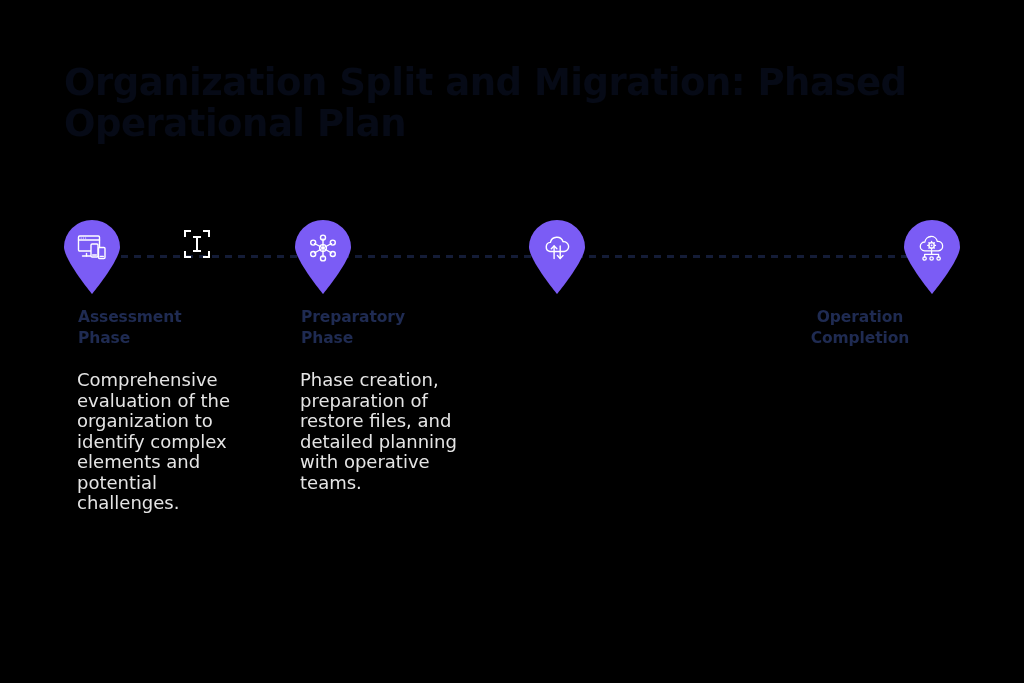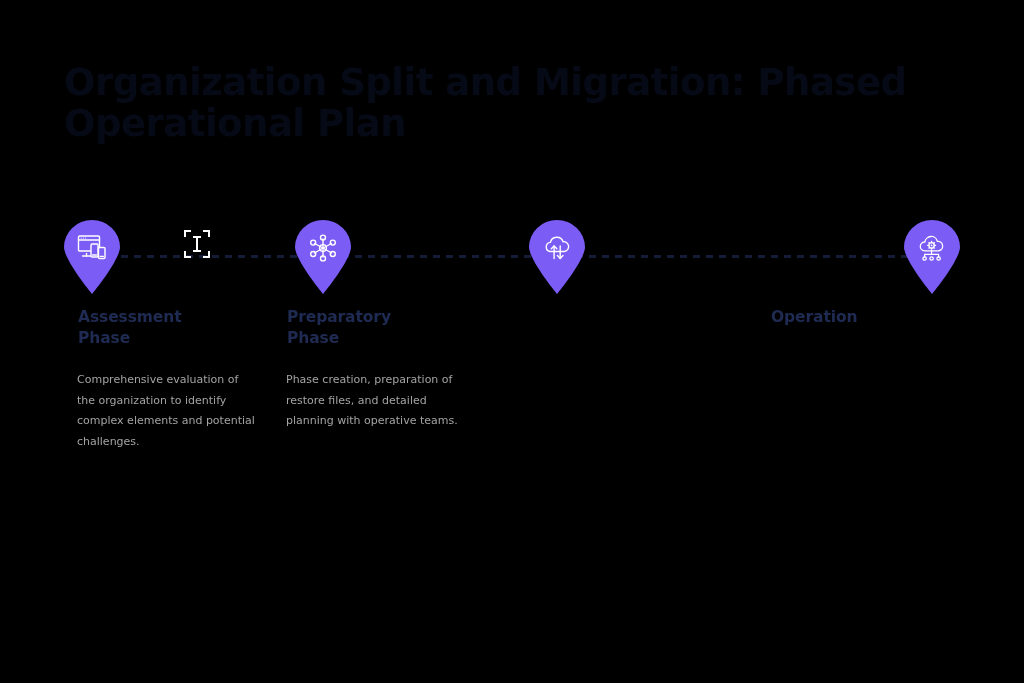--- a/index.html
+++ b/index.html
@@ -87,27 +87,27 @@
     font-weight: bold;
     font-size: 15.5px;
     line-height: 20.5px;
     color: #1f2b52;
     letter-spacing: -0.1px;
     margin: 1px;
   }
   .col-body {
     font-family: "DejaVu Sans", "Liberation Sans", sans-serif;
     font-weight: normal;
-    font-size: 11px;
+    font-size: 18px;
     line-height: 20.5px;
-    color: #a3a3a3;
+    color: #e5e5e5;
     margin: 0;
     margin-top: 22px;
   }
-  .align-right { text-align: left; }
+  .align-right { text-align: center; }
 
   
   #cursor {
     position: absolute;
     left: 183px;
     top: 229px;
     width: 28px;
     height: 30px;
   }
 </style>
@@ -210,32 +210,33 @@
   </div>
 
   <div class="col" style="left:77px; width:180px;">
     <div class="col-heading">
       <div>Assessment</div>
       <div>Phase</div>
     </div>
     <p class="col-body">Comprehensive evaluation of the organization to identify complex elements and potential challenges.</p>
   </div>
 
-  <div class="col" style="left:286px; width:185px;">
+  <div class="col" style="left:300px; width:185px;">
     <div class="col-heading">
       <div>Preparatory</div>
       <div>Phase</div>
     </div>
     <p class="col-body">Phase creation, preparation of restore files, and detailed planning with operative teams.</p>
   </div>
 
 
   <div class="col align-right" style="left:770px; width:180px;">
     <div class="col-heading">
       <div>Operation</div>
+      <div>Completion</div>
     </div>
   </div>
 
   <div id="cursor">
     <svg viewBox="0 0 28 30" fill="none" stroke="#ffffff" stroke-width="2" stroke-linecap="butt">
       <polyline points="2,8 2,2 8,2"></polyline>
       <polyline points="20,2 26,2 26,8"></polyline>
       <polyline points="26,22 26,28 20,28"></polyline>
       <polyline points="8,28 2,28 2,22"></polyline>
       <line x1="10" y1="8" x2="18" y2="8"></line>

